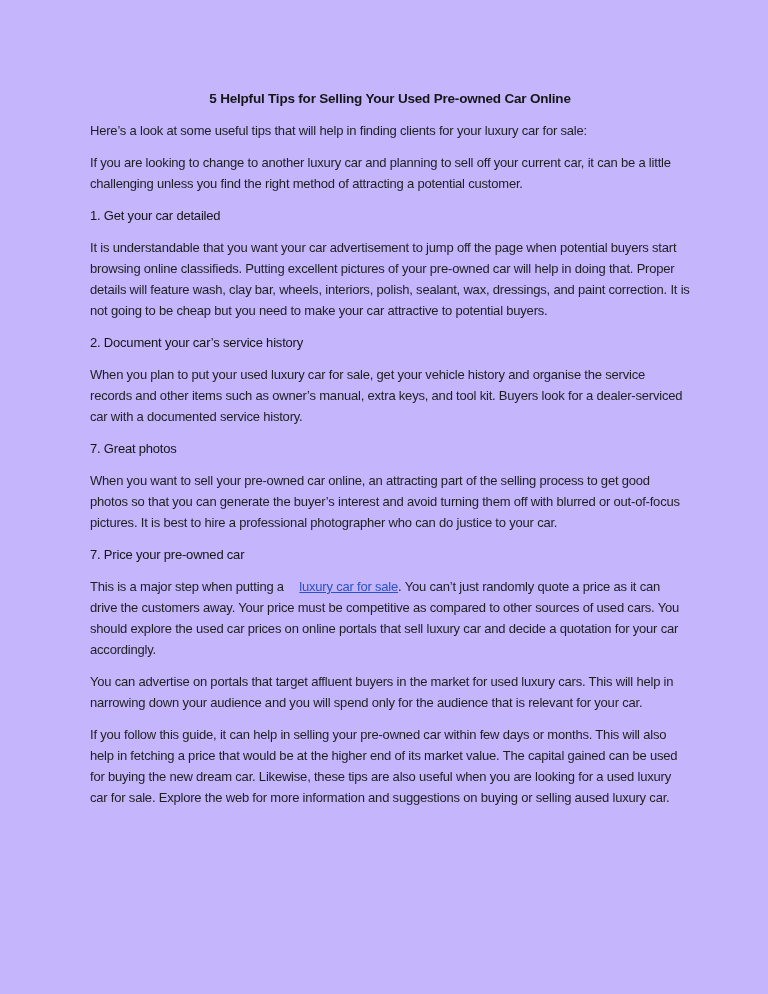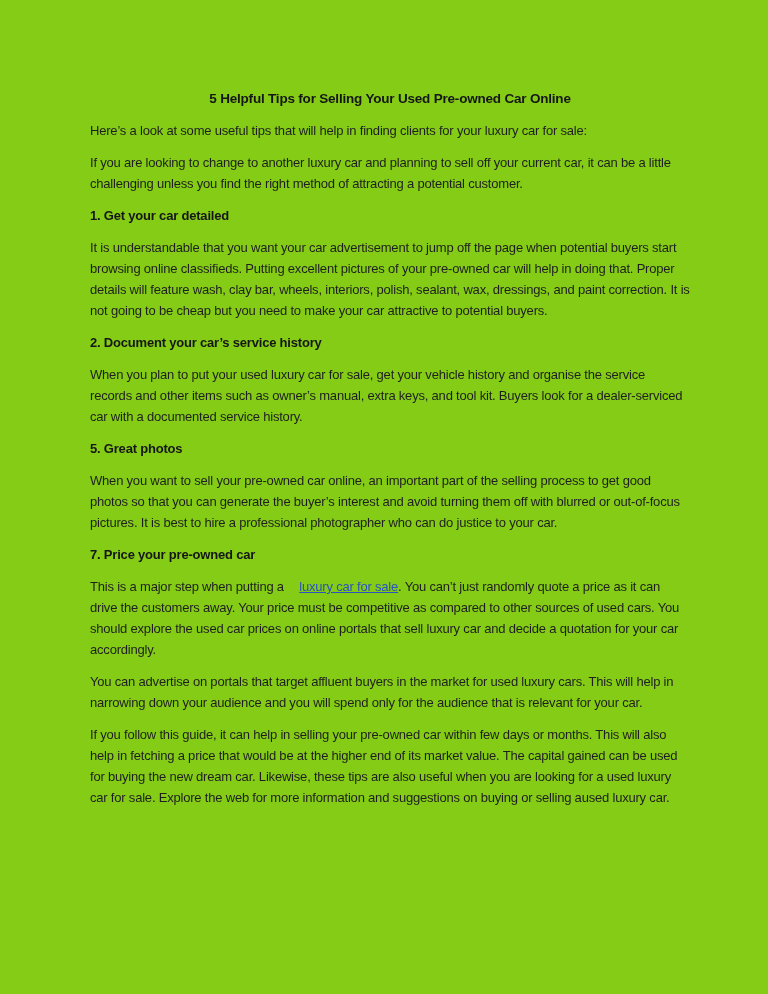--- a/index.html
+++ b/index.html
@@ -12,40 +12,40 @@
     height: 994px;
     overflow: hidden;
     font-family: "Liberation Sans", "DejaVu Sans", sans-serif;
     color: #1f1f1f;
   }
   .page {
     box-sizing: border-box;
     width: 768px;
     height: 994px;
     padding: 88px 80px 0 90px;
-    background: #84cc16;
+    background: #c4b5fd;
   }
   .doc {
     width: 600px;
     font-size: 13px;
     line-height: 21px;
     letter-spacing: -0.2px;
   }
   .doc-title {
     font-weight: bold;
     font-size: 13.5px;
     text-align: center;
     margin: 0 0 11px 0;
     color: #161616;
   }
   .para {
     margin: 0 0 11px 0;
   }
   .section-heading {
-    font-weight: bold;
+    font-weight: normal;
     margin: 4px 0 11px 0;
     color: #161616;
   }
   .inline-link {
     color: #2b52c0;
     text-decoration: underline;
     cursor: pointer;
     margin-left: 12px;
   }
 </style>
@@ -65,22 +65,22 @@
       <p class="section-heading">1. Get your car detailed</p>
       <p class="para">It is understandable that you want your car advertisement to jump off the page when potential buyers start browsing online classifieds. Putting excellent pictures of your pre-owned car will help in doing that. Proper details will feature wash, clay bar, wheels, interiors, polish, sealant, wax, dressings, and paint correction. It is not going to be cheap but you need to make your car attractive to potential buyers.</p>
     </div>
 
     <div>
       <p class="section-heading">2. Document your car’s service history</p>
       <p class="para">When you plan to put your used luxury car for sale, get your vehicle history and organise the service records and other items such as owner’s manual, extra keys, and tool kit. Buyers look for a dealer-serviced car with a documented service history.</p>
     </div>
 
     <div>
-      <p class="section-heading">5. Great photos</p>
-      <p class="para">When you want to sell your pre-owned car online, an important part of the selling process to get good photos so that you can generate the buyer’s interest and avoid turning them off with blurred or out-of-focus pictures. It is best to hire a professional photographer who can do justice to your car.</p>
+      <p class="section-heading">7. Great photos</p>
+      <p class="para">When you want to sell your pre-owned car online, an attracting part of the selling process to get good photos so that you can generate the buyer’s interest and avoid turning them off with blurred or out-of-focus pictures. It is best to hire a professional photographer who can do justice to your car.</p>
     </div>
 
     <div>
       <p class="section-heading">7. Price your pre-owned car</p>
       <p class="para"><span>This is a major step when putting a </span><a class="inline-link">luxury car for sale</a><span>. You can’t just randomly quote a price as it can drive the customers away. Your price must be competitive as compared to other sources of used cars. You should explore the used car prices on online portals that sell luxury car and decide a quotation for your car accordingly.</span></p>
     </div>
 
     <div>
       <p class="para">You can advertise on portals that target affluent buyers in the market for used luxury cars. This will help in narrowing down your audience and you will spend only for the audience that is relevant for your car.</p>
     </div>

